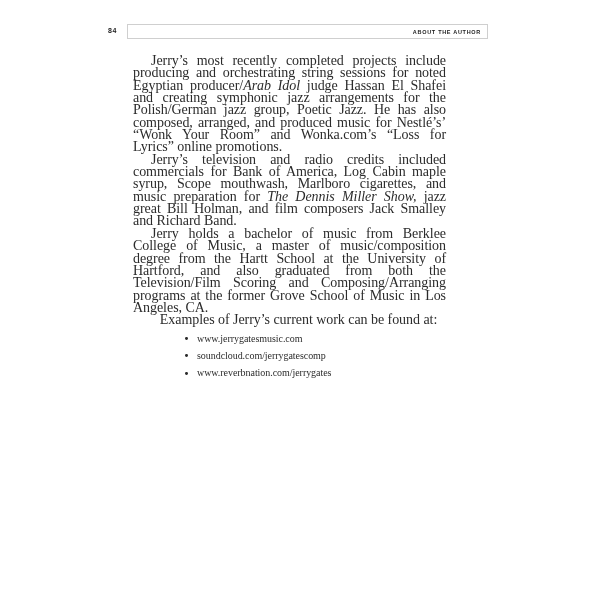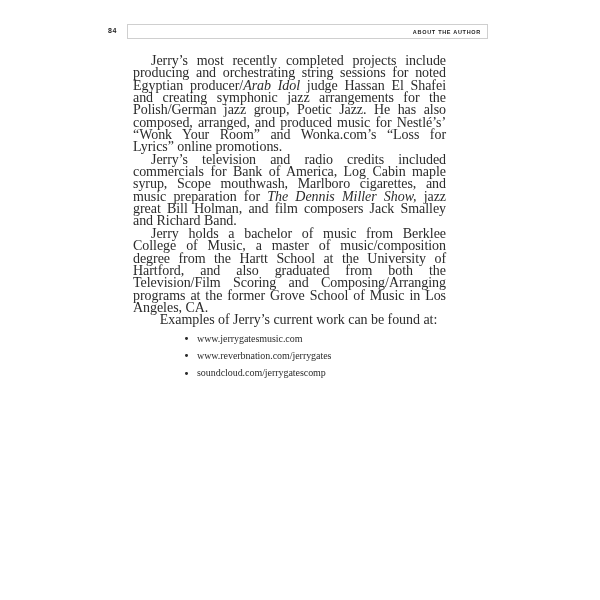--- a/index.html
+++ b/index.html
@@ -111,22 +111,22 @@
     <p class="para"><span>Jerry holds a bachelor of music from Berklee College of Music, a master of music/composition degree from the Hartt School at the University of Hartford, and also graduated from both the Television/Film Scoring and Composing/Arranging programs at the former Grove School of Music in Los Angeles, CA.</span></p>
     <p class="para intro"><span>Examples of Jerry’s current work can be found at:</span></p>
 
     <ul class="links">
       <li>
         <span class="bullet"></span>
         <span>www.jerrygatesmusic.com</span>
       </li>
       <li>
         <span class="bullet"></span>
-        <span>www.reverbnation.com/jerrygates</span>
+        <span>soundcloud.com/jerrygatescomp</span>
       </li>
       <li>
         <span class="bullet"></span>
-        <span>soundcloud.com/jerrygatescomp</span>
+        <span>www.reverbnation.com/jerrygates</span>
       </li>
     </ul>
   </div>
 
 </div>
 
 </body></html>

